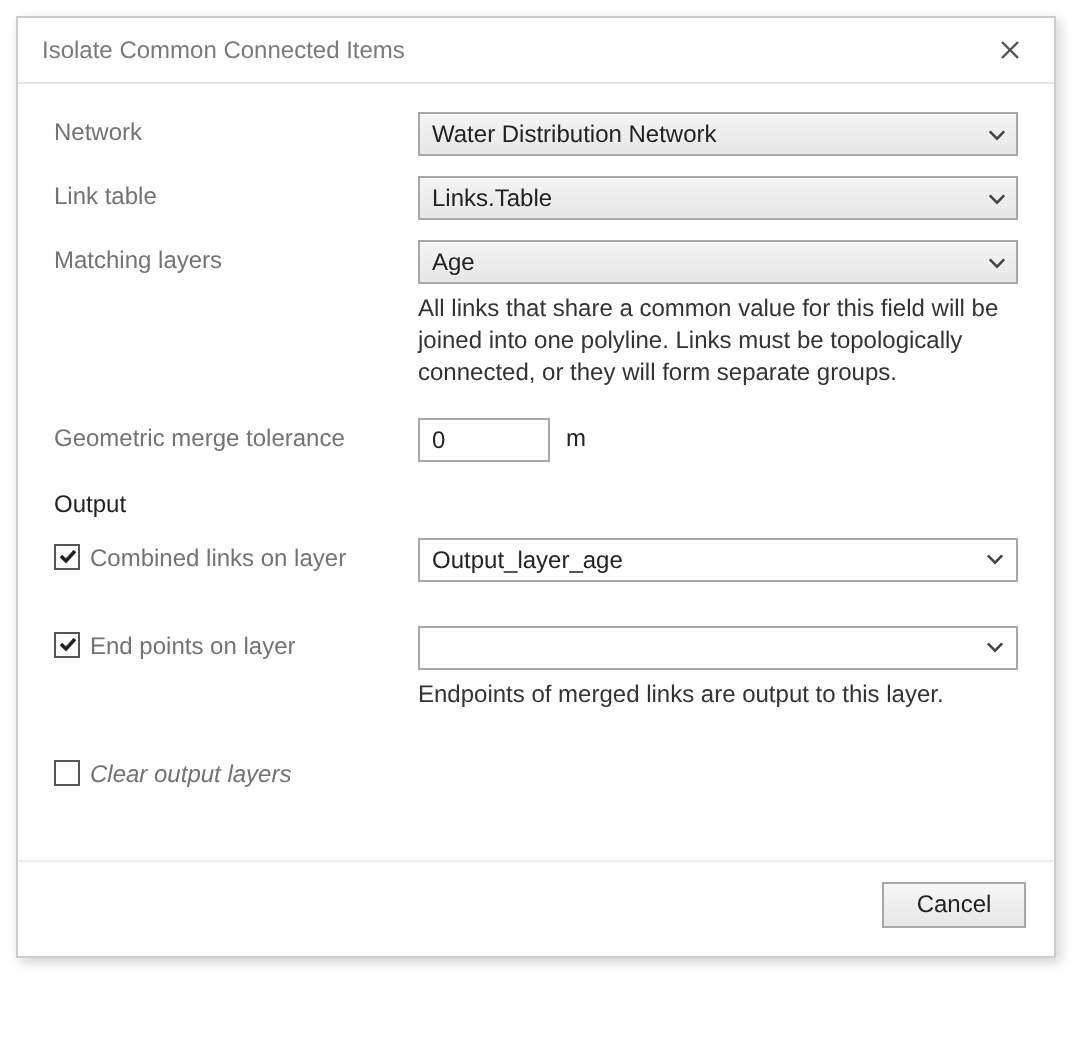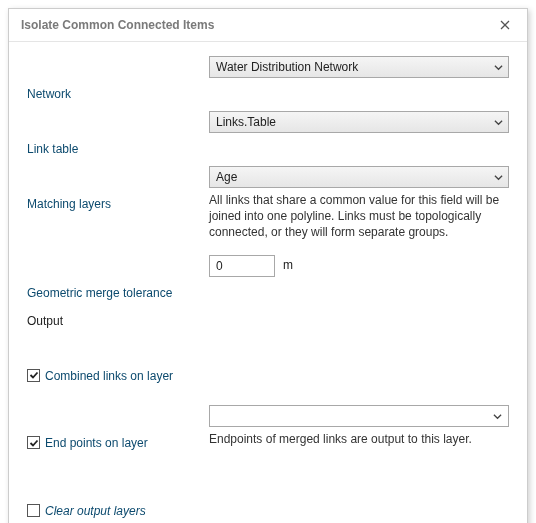--- a/index.html
+++ b/index.html
@@ -18,21 +18,20 @@
     background: #fff;
   }
   .titlebar {
     display: flex;
     align-items: center;
     justify-content: space-between;
     padding: 6px 8px 6px 12px;
     border-bottom: 1px solid #e5e5e5;
     color: #7a7a7a;
     font-size: 12px;
-    font-weight: bold;
   }
   .close-icon {
     width: 28px;
     height: 20px;
     display: flex;
     align-items: center;
     justify-content: center;
     color: #555;
     cursor: default;
   }
@@ -42,22 +41,21 @@
   }
   .row {
     display: flex;
     align-items: flex-start;
     margin-bottom: 10px;
   }
   .label-col {
     width: 182px;
     flex: 0 0 182px;
     padding-top: 3px;
-    color: #0c4a6e;
-    margin-top: 28px;
+    color: #737373;
   }
   .field-col {
     flex: 1 1 auto;
   }
   .dropdown {
     position: relative;
     height: 22px;
     border: 1px solid #a8a8a8;
     background: linear-gradient(#f5f5f5,#e6e6e6);
     display: flex;
@@ -221,20 +219,28 @@
         <span class="checkbox">
           <span class="box checked">
               <svg viewBox="0 0 10 10">
                 <polyline points="1.5,5 4,7.5 8.5,2.5"></polyline>
               </svg>
             </span>
           <span>Combined links on layer</span>
         </span>
       </div>
       <div class="field-col">
+        <div class="combo">
+          <span>Output_layer_age</span>
+          <span class="chev">
+              <svg viewBox="0 0 10 10">
+                <polyline points="1,3 5,7 9,3"></polyline>
+              </svg>
+            </span>
+        </div>
       </div>
     </div>
 
     <div class="row gap-lg">
       <div class="label-col">
         <span class="checkbox">
           <span class="box checked">
               <svg viewBox="0 0 10 10">
                 <polyline points="1.5,5 4,7.5 8.5,2.5"></polyline>
               </svg>

